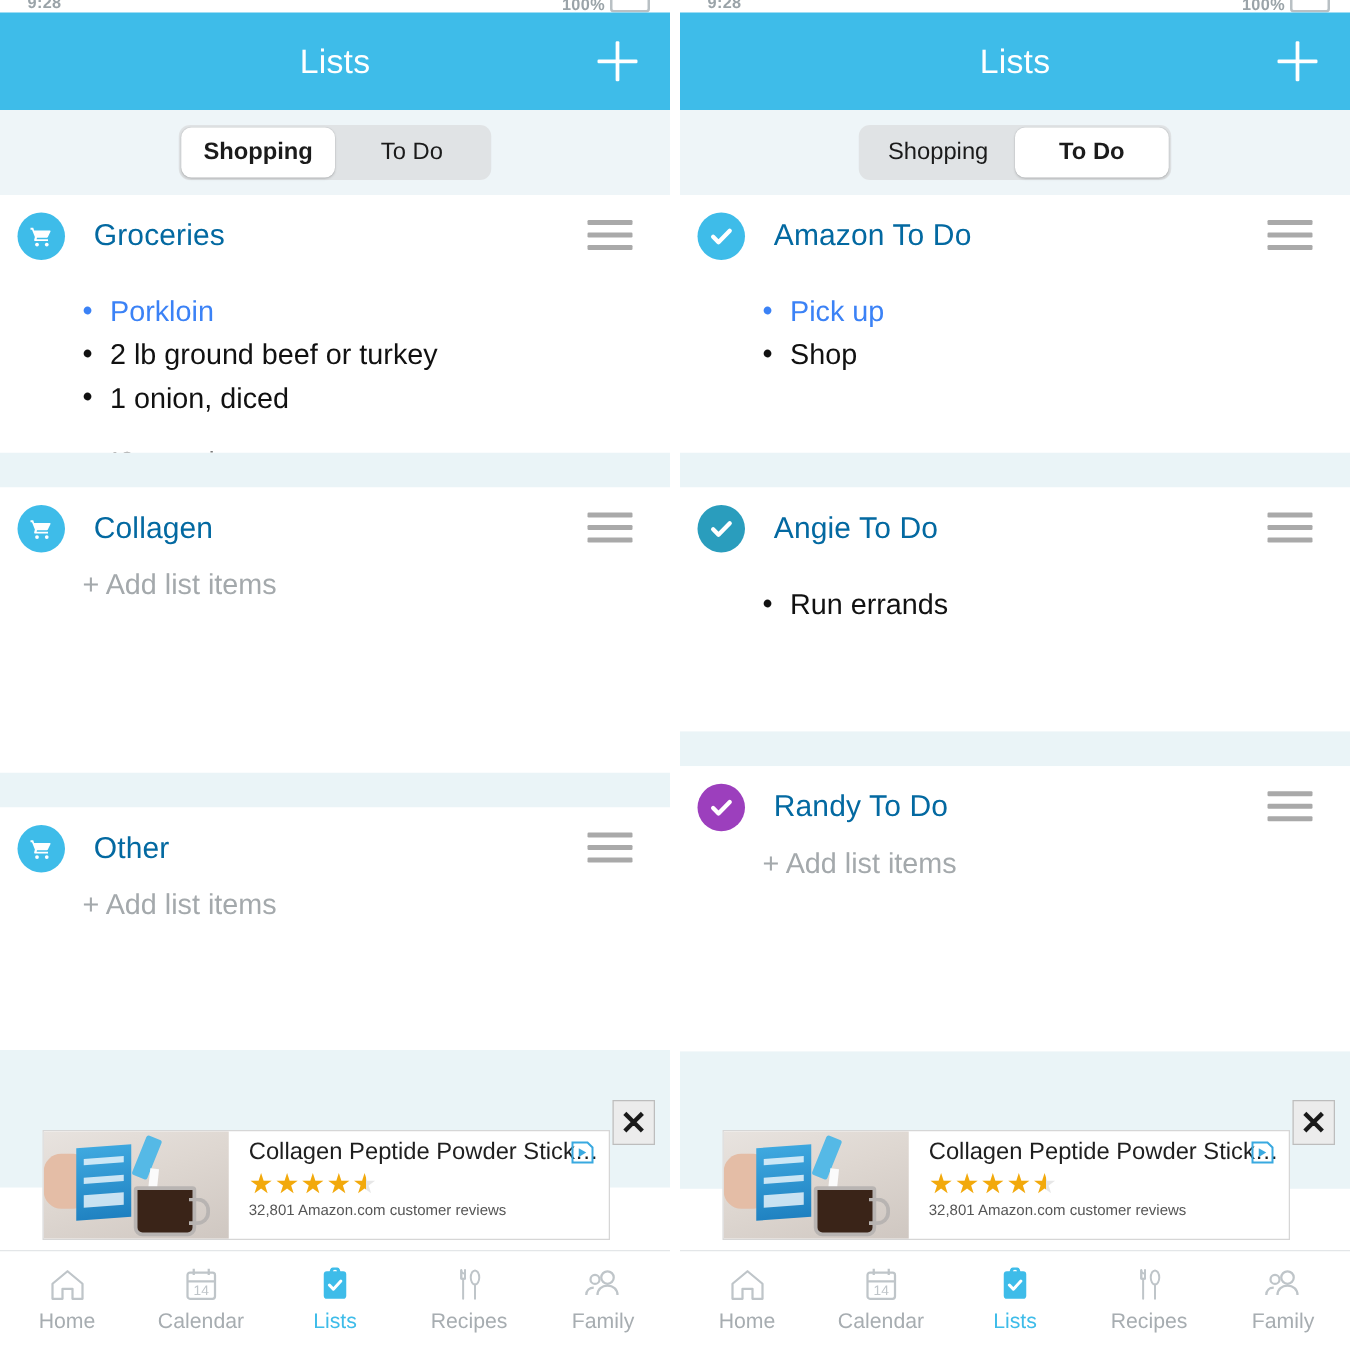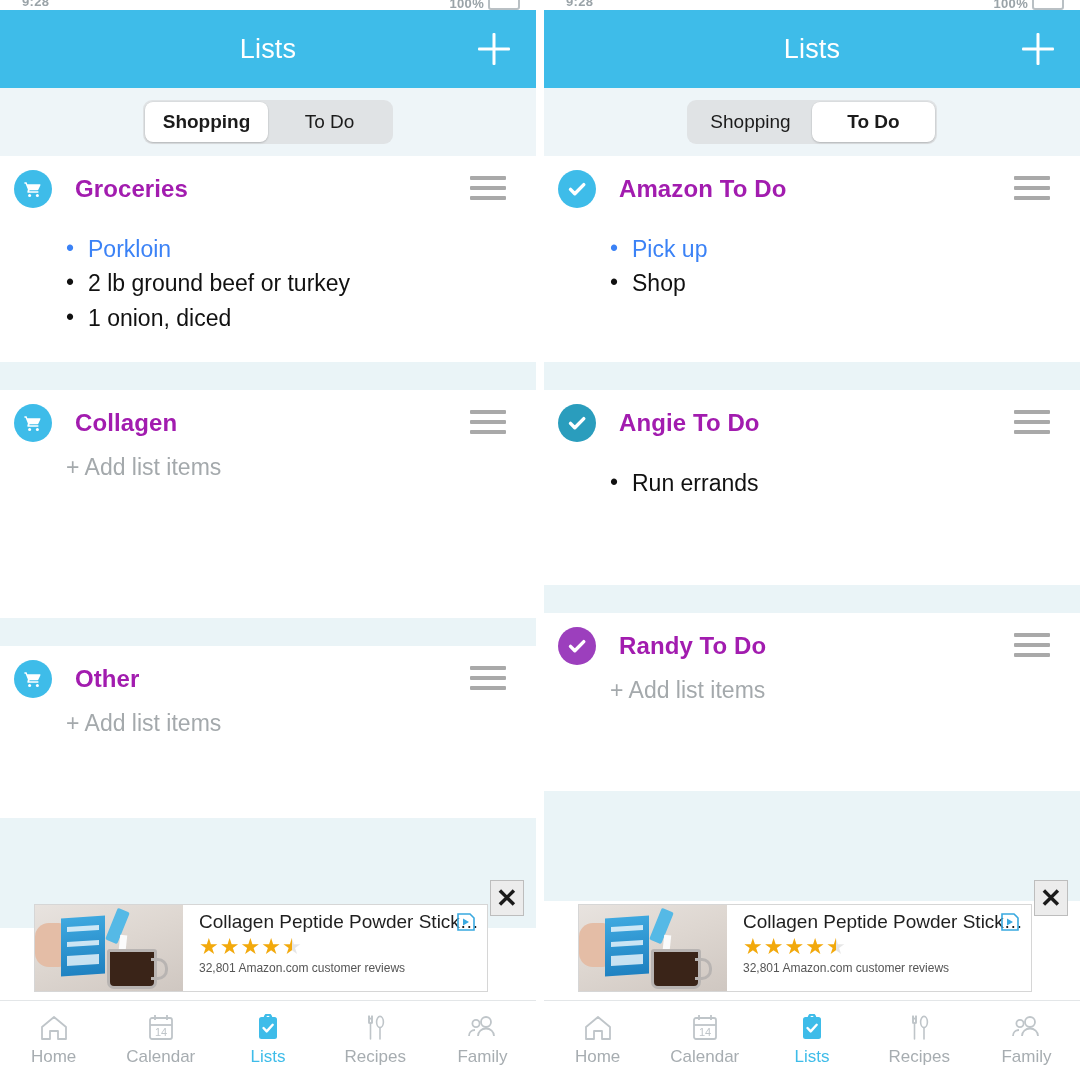--- a/index.html
+++ b/index.html
@@ -160,22 +160,22 @@
     border-radius: 50%;
     flex: 0 0 38px;
     display: flex;
     align-items: center;
     justify-content: center;
   }
   .card-icon svg { display: block; }
   .card-title {
     margin-left: 23px;
     font-size: 24px;
-    font-weight: bold;
-    color: #a21caf;
+    font-weight: normal;
+    color: #0369a1;
     letter-spacing: .1px;
   }
   .card-handle {
     position: absolute;
     right: 30px;
     top: 20px;
     width: 36px;
     height: 26px;
     cursor: pointer;
   }
@@ -462,21 +462,21 @@
               <span></span>
               <span></span>
               <span></span>
             </div>
         </div>
         <div class="card-add">+ Add list items</div>
       </div>
 
       <div class="band" style="height:28px"></div>
 
-      <div class="list-card" style="height:172px">
+      <div class="list-card" style="height:194px">
         <div class="card-head">
           <div class="card-icon" style="background:#3ebce9">
             <svg width="24" height="24" viewBox="0 0 24 24">
                 <path fill="#fff" d="M3.4 5.2h2.2l.7 2.1h12.5c.5 0 .8.5.6.95l-2.1 4.4a.9.9 0 0 1-.8.5H8.6l-.3 1.2h9.1v1.5H7.2c-.6 0-1-.6-.85-1.15l.55-2.1L4.6 6.7H3.4z"></path>
                 <circle fill="#fff" cx="8.6" cy="18.6" r="1.5"></circle>
                 <circle fill="#fff" cx="16.4" cy="18.6" r="1.5"></circle>
               </svg>
           </div>
           <div class="card-title">Other</div>
           <div class="card-handle">
@@ -623,21 +623,21 @@
               <span></span>
             </div>
         </div>
         <ul class="card-items">
           <li>Run errands</li>
         </ul>
       </div>
 
       <div class="band" style="height:28px"></div>
 
-      <div class="list-card" style="height:178px">
+      <div class="list-card" style="height:228px">
         <div class="card-head">
           <div class="card-icon" style="background:#9c3fbd">
             <svg width="24" height="24" viewBox="0 0 24 24">
                 <path d="M5.5 12.4l4.3 4.4L18.8 7.6" fill="none" stroke="#fff" stroke-width="3.4" stroke-linecap="round" stroke-linejoin="round"></path>
               </svg>
           </div>
           <div class="card-title">Randy To Do</div>
           <div class="card-handle">
               <span></span>
               <span></span>

